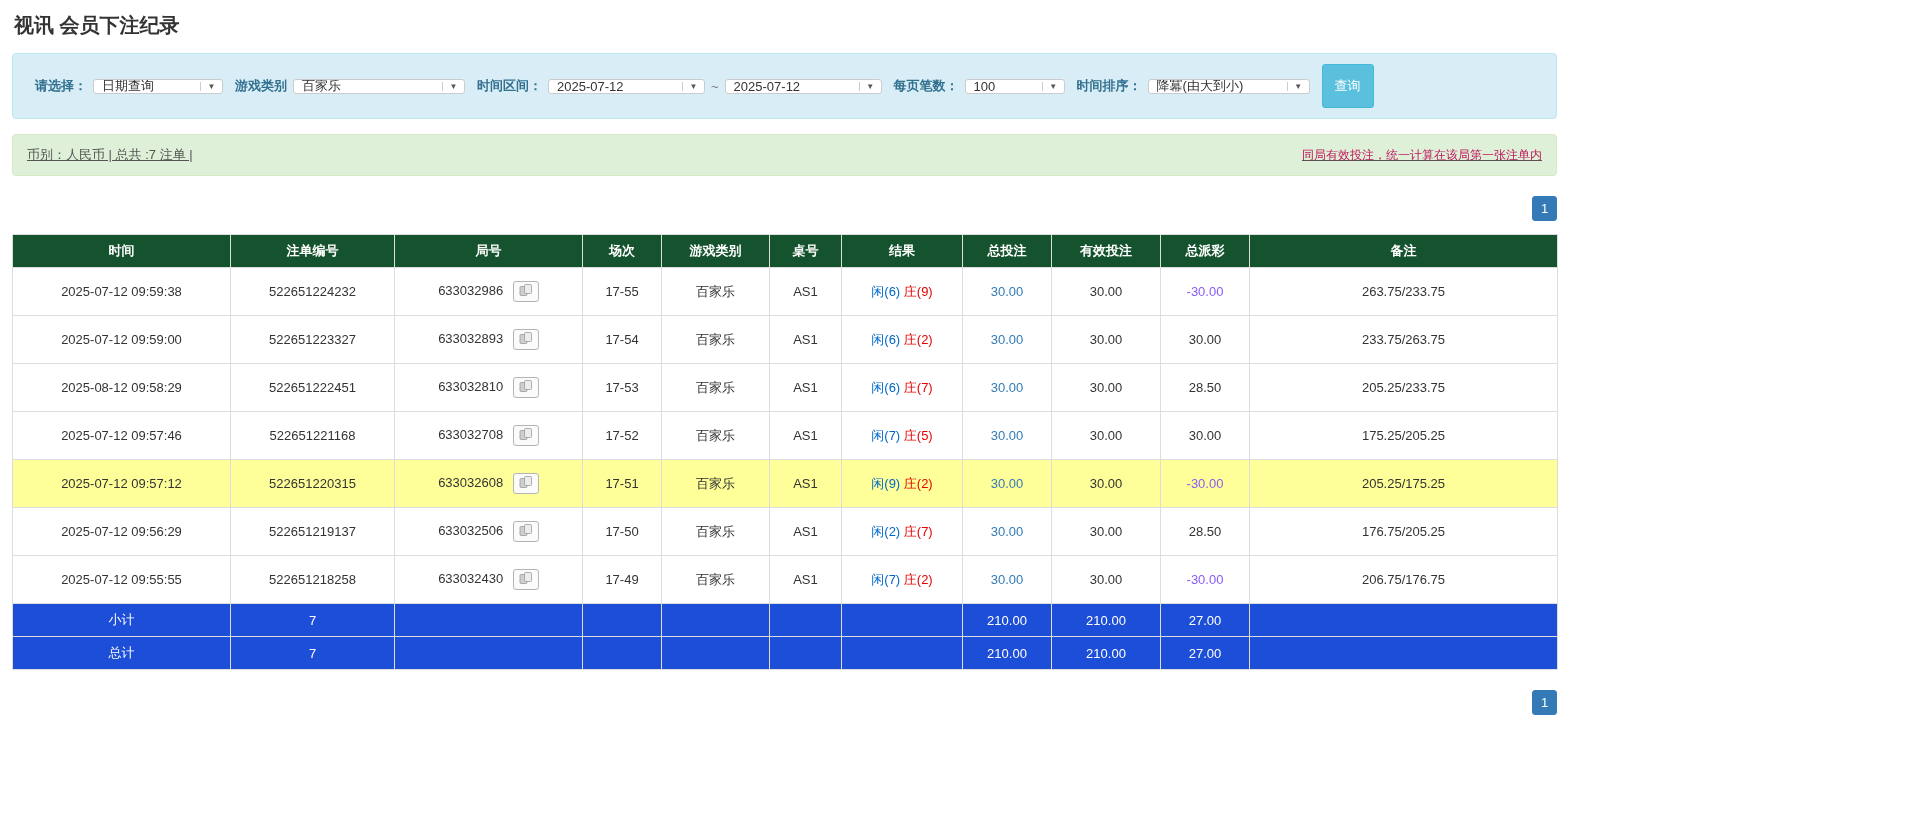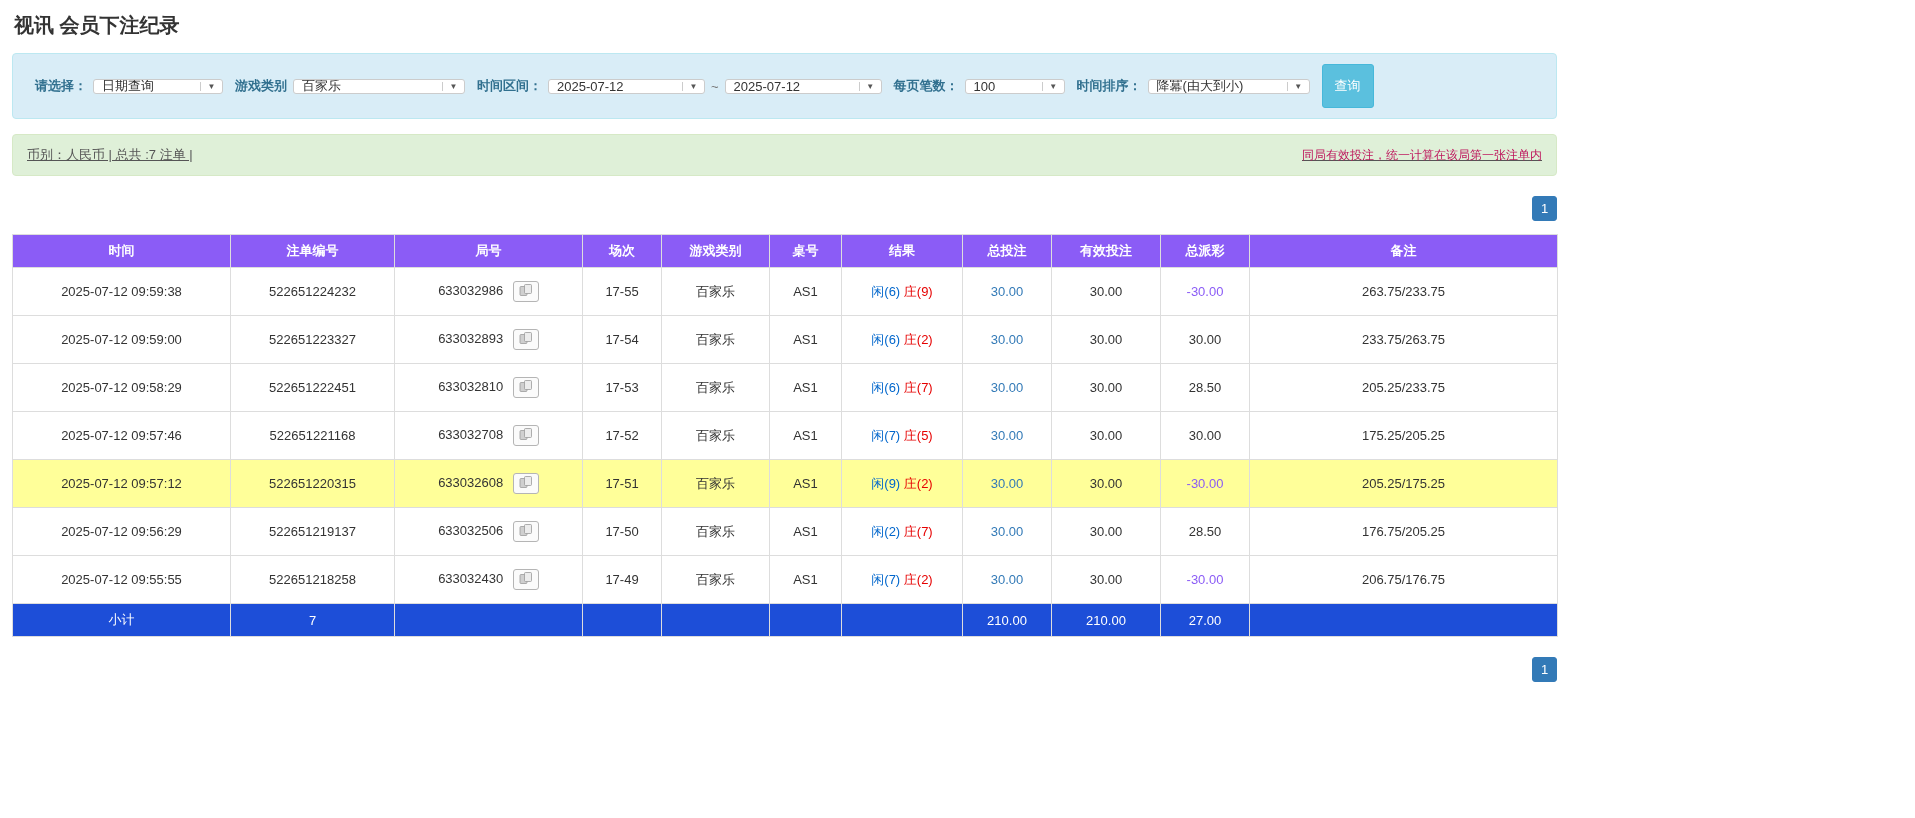--- a/index.html
+++ b/index.html
@@ -115,21 +115,21 @@
   }
 
   
   table.records {
     width: 1545px;
     border-collapse: collapse;
     font-size: 13px;
     table-layout: fixed;
   }
   .records th {
-    background: #8b5cf6;
+    background: #14532d;
     color: #fff;
     font-weight: bold;
     padding: 7px 4px;
     border: 1px solid #ddd;
     text-align: center;
     margin-top: 38px;
   }
   .records td {
     border: 1px solid #ddd;
     padding: 13px 6px;
@@ -303,21 +303,21 @@
       <span class="banker-txt">庄(2)</span>
     </td>
     <td>
       <a class="bet-link">30.00</a>
     </td>
     <td>30.00</td>
     <td>30.00</td>
     <td>233.75/263.75</td>
   </tr>
           <tr>
-    <td>2025-07-12 09:58:29</td>
+    <td>2025-08-12 09:58:29</td>
     <td>522651222451</td>
     <td>
       <span>633032810</span>
       <button class="replay-btn">
         <span>
           <svg width="14" height="12" viewBox="0 0 14 12">
             <rect x="1" y="2.5" width="7" height="9" rx="1" fill="#cfcfcf" stroke="#9a9a9a" stroke-width="0.8"></rect>
             <rect x="5.5" y="0.5" width="7" height="9" rx="1" fill="#ececec" stroke="#9a9a9a" stroke-width="0.8"></rect>
           </svg>
         </span>
@@ -457,20 +457,33 @@
           <td></td>
           <td></td>
           <td></td>
           <td></td>
           <td></td>
           <td>210.00</td>
           <td>210.00</td>
           <td>27.00</td>
           <td></td>
         </tr>
+        <tr class="footer-row">
+          <td>总计</td>
+          <td>7</td>
+          <td></td>
+          <td></td>
+          <td></td>
+          <td></td>
+          <td></td>
+          <td>210.00</td>
+          <td>210.00</td>
+          <td>27.00</td>
+          <td></td>
+        </tr>
       </tbody>
     </table>
 
     <div class="pager bottom">
       <button class="page-btn">1</button>
     </div>
 
   </div>
 </div>
 

